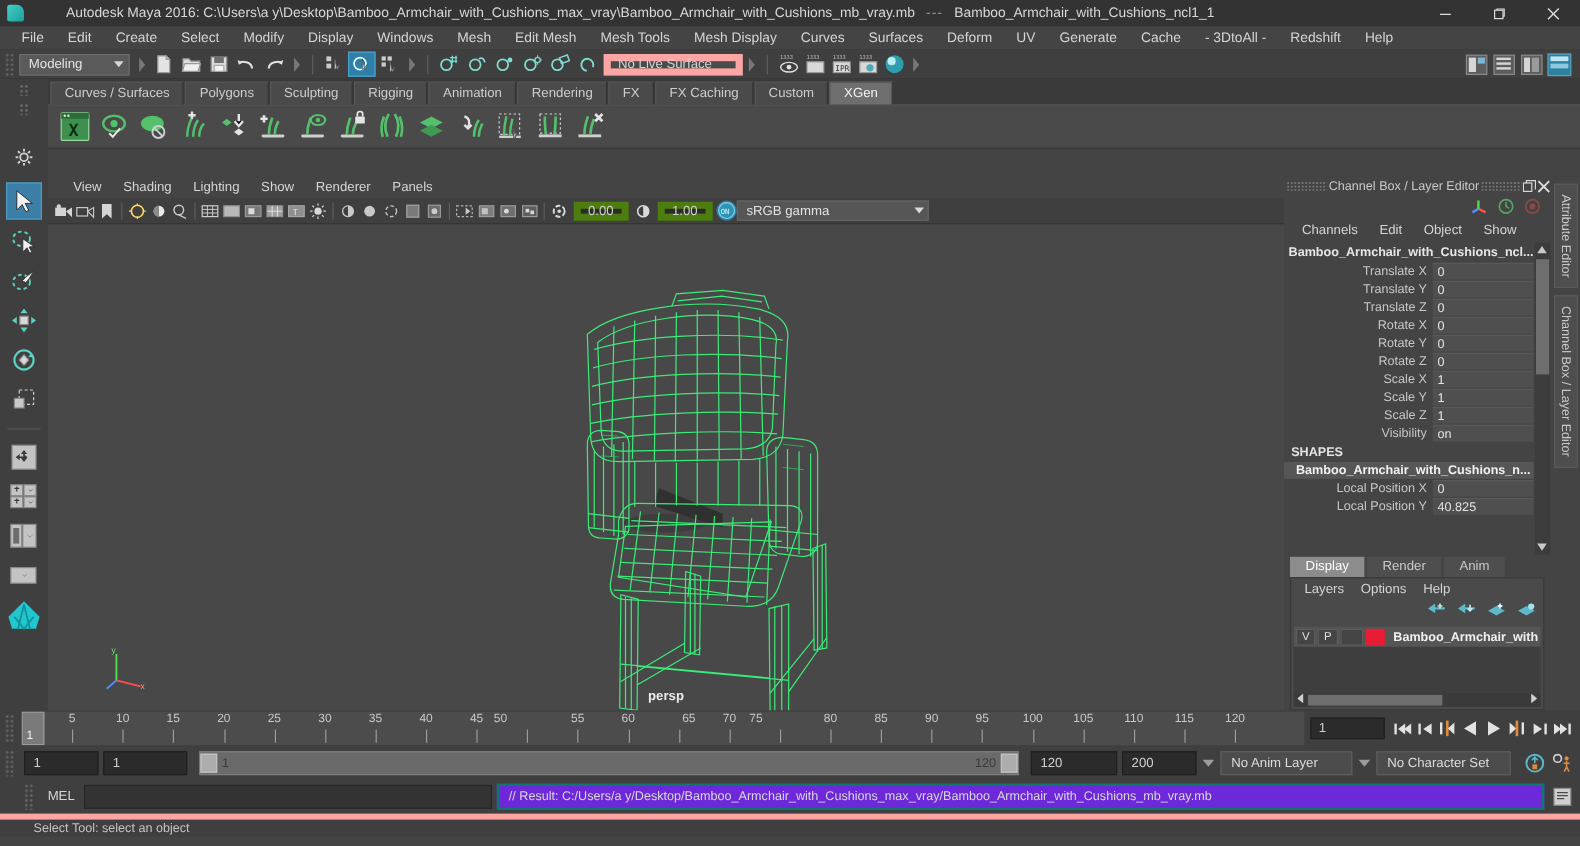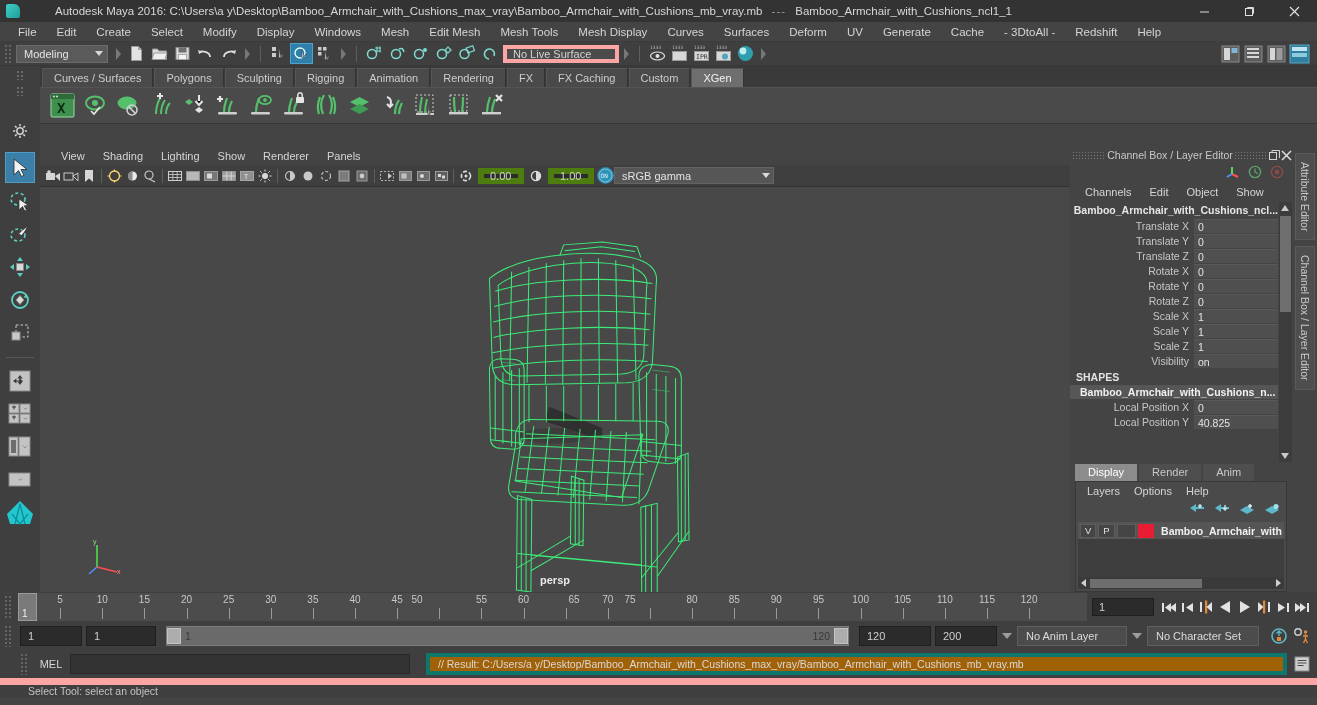--- a/index.html
+++ b/index.html
@@ -60,21 +60,21 @@
     padding:0 4px 0 7px; font-size:11px; color:#e4e4e4; margin-right:3px;
   }
   .caret { width:0;height:0;border-left:4px solid transparent;border-right:4px solid transparent;border-top:5px solid #d8d8d8; }
   .tsep { width:1px; height:16px; background:#5d5d5d; margin:0 6px; flex:0 0 auto; }
   .tsep-arrow { width:8px;height:16px;margin:0 3px;flex:0 0 auto; position:relative;}
   .tsep-arrow:after{ content:''; position:absolute; left:2px; top:2px;
     width:0;height:0;border-top:6px solid transparent;border-bottom:6px solid transparent;border-left:5px solid #787878;}
   .ticon { width:23px;height:21px;display:flex;align-items:center;justify-content:center;flex:0 0 auto;}
   .ticon.sel { background:#2f7fa8; border:1px solid #4ba3cc; }
   .livefield {
-    width:116px;height:18px;background:#4b4b4b;border:4px solid #fca5a5;
+    width:116px;height:18px;background:#4b4b4b;border:6px solid #fca5a5;
     display:flex;align-items:center;padding-left:6px;font-size:11px;color:#d2d2d2;
     margin-left:2px;
   }
   .rndicon { width:22px;height:20px;display:flex;align-items:center;justify-content:center;flex:0 0 auto;position:relative;}
   .tr-right { margin-left:auto; display:flex; align-items:center; padding-right:6px; }
 
   
   .shelfwrap { background:#444; display:flex; }
   .shelf-left {
     width:40px; background:#3f3f3f; display:flex; flex-direction:column;
@@ -215,23 +215,23 @@
   .rangebar { flex:1; height:20px; background:#6a6a6a; border:1px solid #7d7d7d; position:relative; display:flex; align-items:center;}
   .rb-handle { width:14px;height:16px;background:#adadad;border:1px solid #c2c2c2;}
   .rb-t { font-size:10.5px; color:#3a3a3a; margin-left:4px;}
   .rb-t2 { font-size:10.5px; color:#3a3a3a; margin-left:auto; margin-right:4px;}
   .dropmini { width:12px;height:18px;display:flex;align-items:center;justify-content:center;}
   .selfield { height:20px;background:#4c4c4c;border:1px solid #5e5e5e;color:#dcdcdc;font-size:11px;display:flex;align-items:center;padding-left:8px;}
 
   .melrow { height:28px; background:#3f3f3f; display:flex; align-items:center; padding-left:20px; }
   .mel-lbl { width:38px; text-align:center; font-size:11px; color:#d5d5d5;}
   .mel-input { width:340px; height:20px; background:#333; border:1px solid #272727;}
-  .mel-result { flex:1; height:22px; background:#a16207; border:4px solid #0f766e; display:flex; align-items:center; padding-left:8px; font-size:10.5px; color:#d8d8d8; margin-left:16px;}
+  .mel-result { flex:1; height:22px; background:#6d28d9; border:2px solid #0f766e; display:flex; align-items:center; padding-left:8px; font-size:10.5px; color:#d8d8d8; margin-left:4px;}
   .mel-btn { width:22px;height:20px;display:flex;align-items:center;justify-content:center;margin:0 4px;}
-  .statusbar { height:19px; background:#3f3f3f; display:flex; align-items:center; padding-left:28px; font-size:10.5px; color:#c2c2c2; border-top:7px solid #fca5a5;}
+  .statusbar { height:19px; background:#3f3f3f; display:flex; align-items:center; padding-left:28px; font-size:10.5px; color:#c2c2c2; border-top:5px solid #fca5a5;}
 </style>
 </head>
 <body>
 
 <div class="app">
 
   <div class="titlebar">
     <div class="title-logo"></div>
     <div class="title-text">
       <span>Autodesk Maya 2016: C:\Users\a y\Desktop\Bamboo_Armchair_with_Cushions_max_vray\Bamboo_Armchair_with_Cushions_mb_vray.mb</span>

